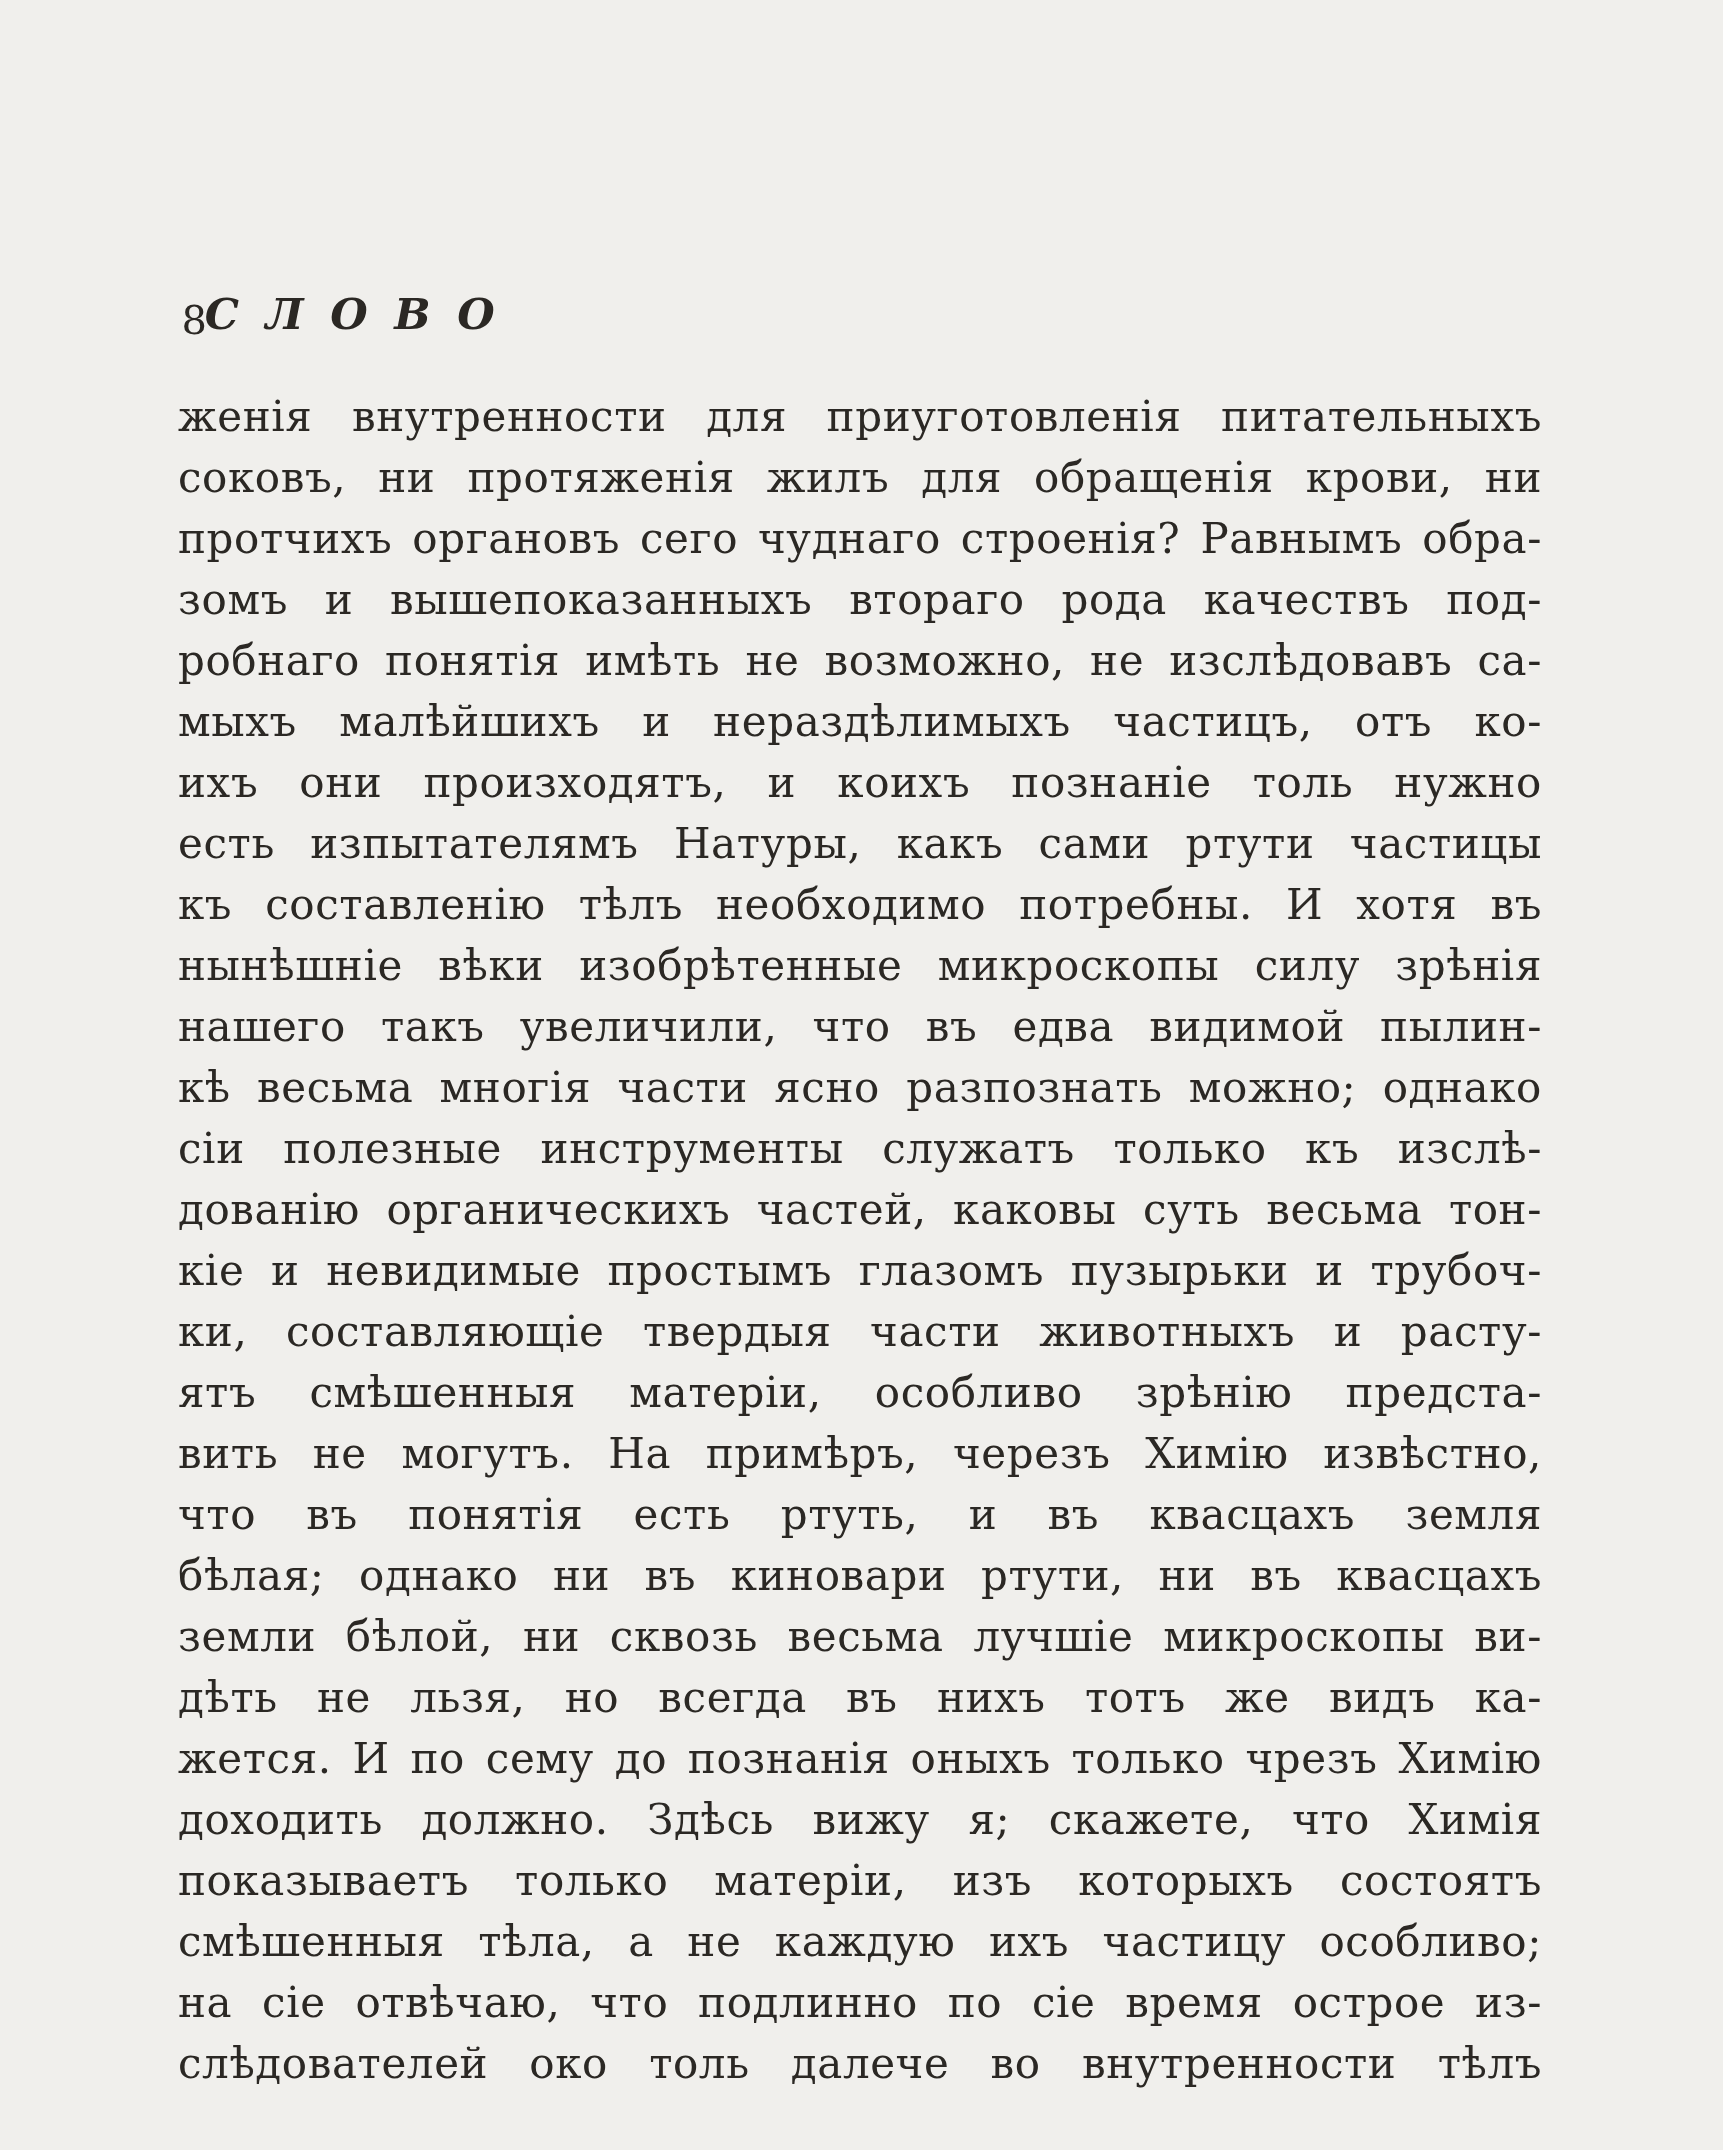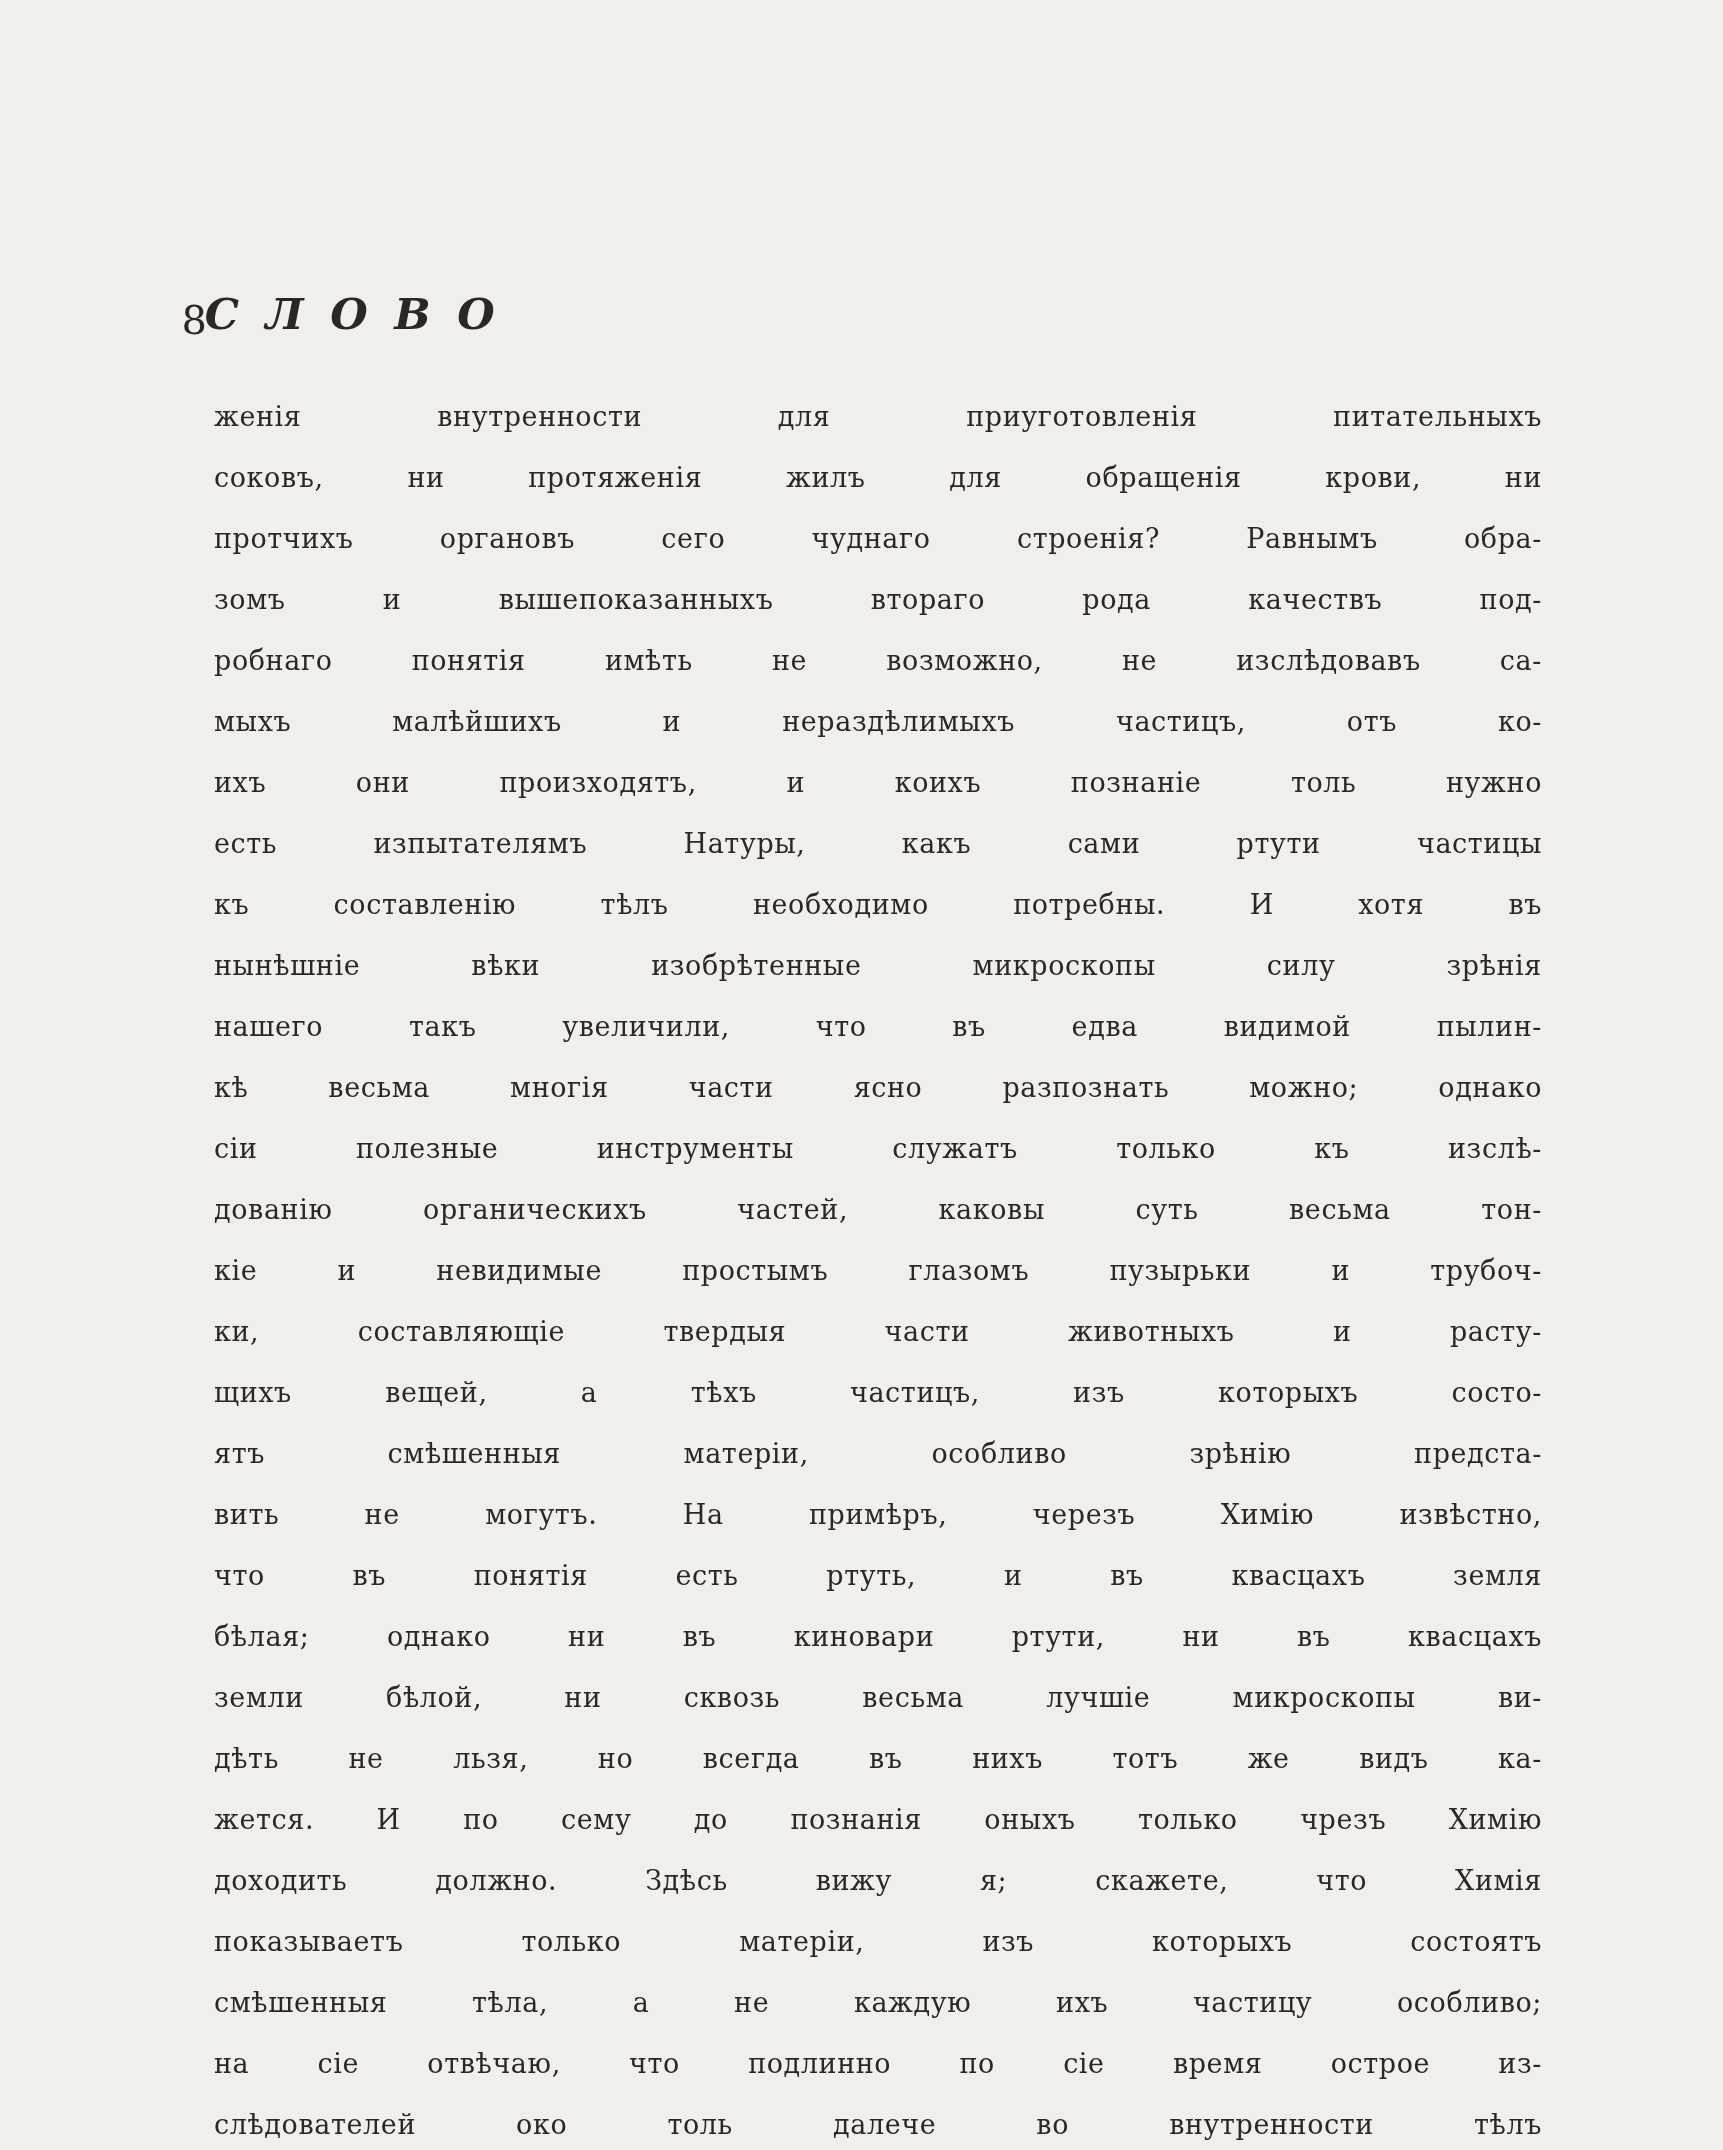--- a/index.html
+++ b/index.html
@@ -44,26 +44,25 @@
     letter-spacing: 0.62em;
     text-indent: 0.62em; 
   }
   .text-block {
     position: absolute;
     top: 386px;
     left: 178px;
     width: 1364px;
   }
   .text-line {
-    font-size: 27px;
+    font-size: 42px;
     line-height: 61px;
     letter-spacing: 0.6px;
     text-align: justify;
     text-align-last: justify;
-    margin-left: 36px;
     -moz-text-align-last: justify;
   }
 </style>
 </head>
 <body>
 
 <div class="page">
 
   <div class="header-row">
     <div class="page-number">8</div>
@@ -80,21 +79,20 @@
     <div class="text-line">ихъ они произходятъ, и коихъ познаніе толь нужно</div>
     <div class="text-line">есть изпытателямъ Натуры, какъ сами ртути частицы</div>
     <div class="text-line">къ составленію тѣлъ необходимо потребны. И хотя въ</div>
     <div class="text-line">нынѣшніе вѣки изобрѣтенные микроскопы силу зрѣнія</div>
     <div class="text-line">нашего такъ увеличили, что въ едва видимой пылин-</div>
     <div class="text-line">кѣ весьма многія части ясно разпознать можно; однако</div>
     <div class="text-line">сіи полезные инструменты служатъ только къ изслѣ-</div>
     <div class="text-line">дованію органическихъ частей, каковы суть весьма тон-</div>
     <div class="text-line">кіе и невидимые простымъ глазомъ пузырьки и трубоч-</div>
     <div class="text-line">ки, составляющіе твердыя части животныхъ и расту-</div>
-    <div class="text-line">щихъ вещей, а тѣхъ частицъ, изъ которыхъ состо-</div>
     <div class="text-line">ятъ смѣшенныя матеріи, особливо зрѣнію предста-</div>
     <div class="text-line">вить не могутъ. На примѣръ, черезъ Химію извѣстно,</div>
     <div class="text-line">что въ понятія есть ртуть, и въ квасцахъ земля</div>
     <div class="text-line">бѣлая; однако ни въ киновари ртути, ни въ квасцахъ</div>
     <div class="text-line">земли бѣлой, ни сквозь весьма лучшіе микроскопы ви-</div>
     <div class="text-line">дѣть не льзя, но всегда въ нихъ тотъ же видъ ка-</div>
     <div class="text-line">жется. И по сему до познанія оныхъ только чрезъ Химію</div>
     <div class="text-line">доходить должно. Здѣсь вижу я; скажете, что Химія</div>
     <div class="text-line">показываетъ только матеріи, изъ которыхъ состоятъ</div>
     <div class="text-line">смѣшенныя тѣла, а не каждую ихъ частицу особливо;</div>

